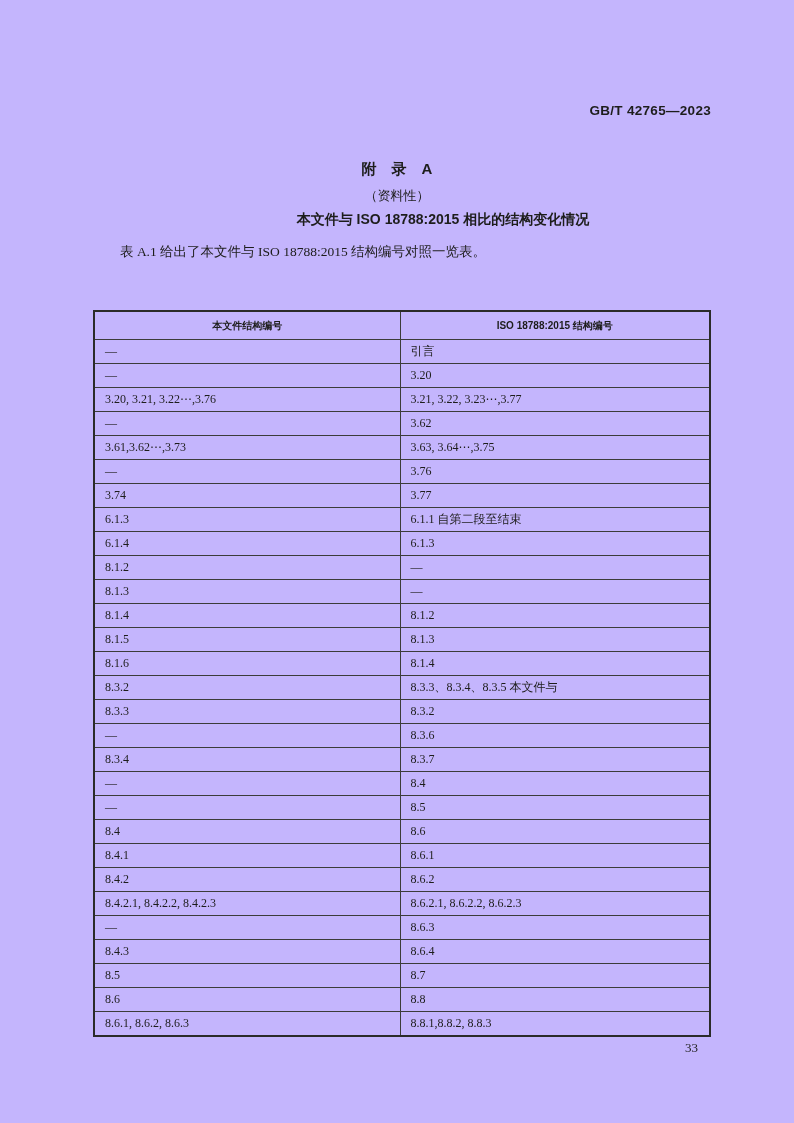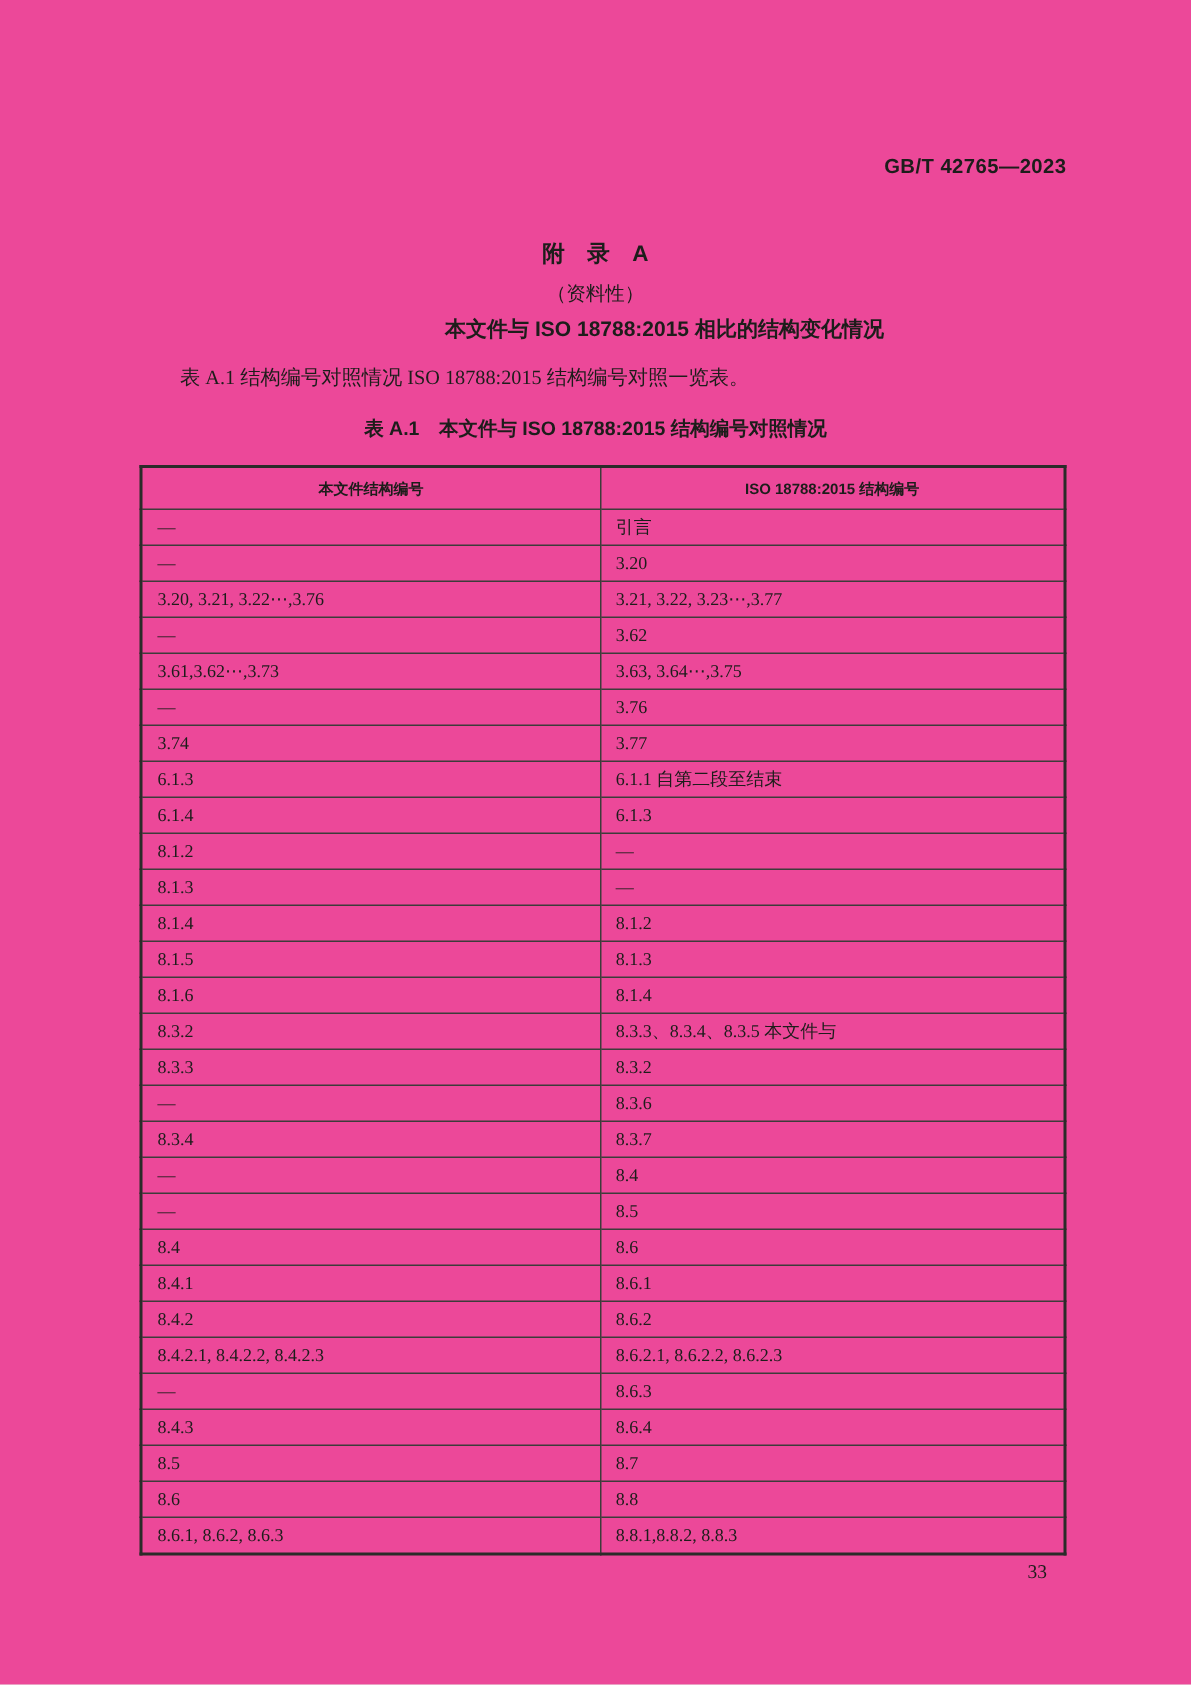--- a/index.html
+++ b/index.html
@@ -1,20 +1,20 @@
 <!DOCTYPE html>
 <html><head>
 <meta charset="utf-8">
 <style>
   html,body { margin:0; padding:0; background:#e9e9e6; }
   .page {
     position:relative;
     width:794px; height:1123px;
     margin:0 auto;
-    background:#ec4899;
+    background:#c4b5fd;
     color:#1d1d1b;
     font-family:"Liberation Serif","DejaVu Serif",serif;
     overflow:hidden;
   }
   .doc-code {
     position:absolute; top:103px; right:83px;
     font-family:"Liberation Sans","DejaVu Sans",sans-serif;
     font-weight:bold; font-size:13.5px; letter-spacing:0.3px;
   }
   .appendix-title {
@@ -75,23 +75,22 @@
 <div class="page">
 
   <div class="doc-code">GB/T 42765—2023</div>
 
   <div class="appendix-title">附　录　A</div>
 
   <div class="appendix-subtitle">（资料性）</div>
 
   <div class="appendix-heading">本文件与 ISO 18788:2015 相比的结构变化情况</div>
 
-  <p class="intro">表 A.1 结构编号对照情况 ISO 18788:2015 结构编号对照一览表。</p>
-
-  <div class="table-caption">表 A.1　本文件与 ISO 18788:2015 结构编号对照情况</div>
+  <p class="intro">表 A.1 给出了本文件与 ISO 18788:2015 结构编号对照一览表。</p>
+
 
   <table class="cmp-table">
     <colgroup>
         <col class="c1">
         <col class="c2">
       </colgroup>
     <thead>
       <tr>
         <th>本文件结构编号</th>
         <th>ISO 18788:2015 结构编号</th>

